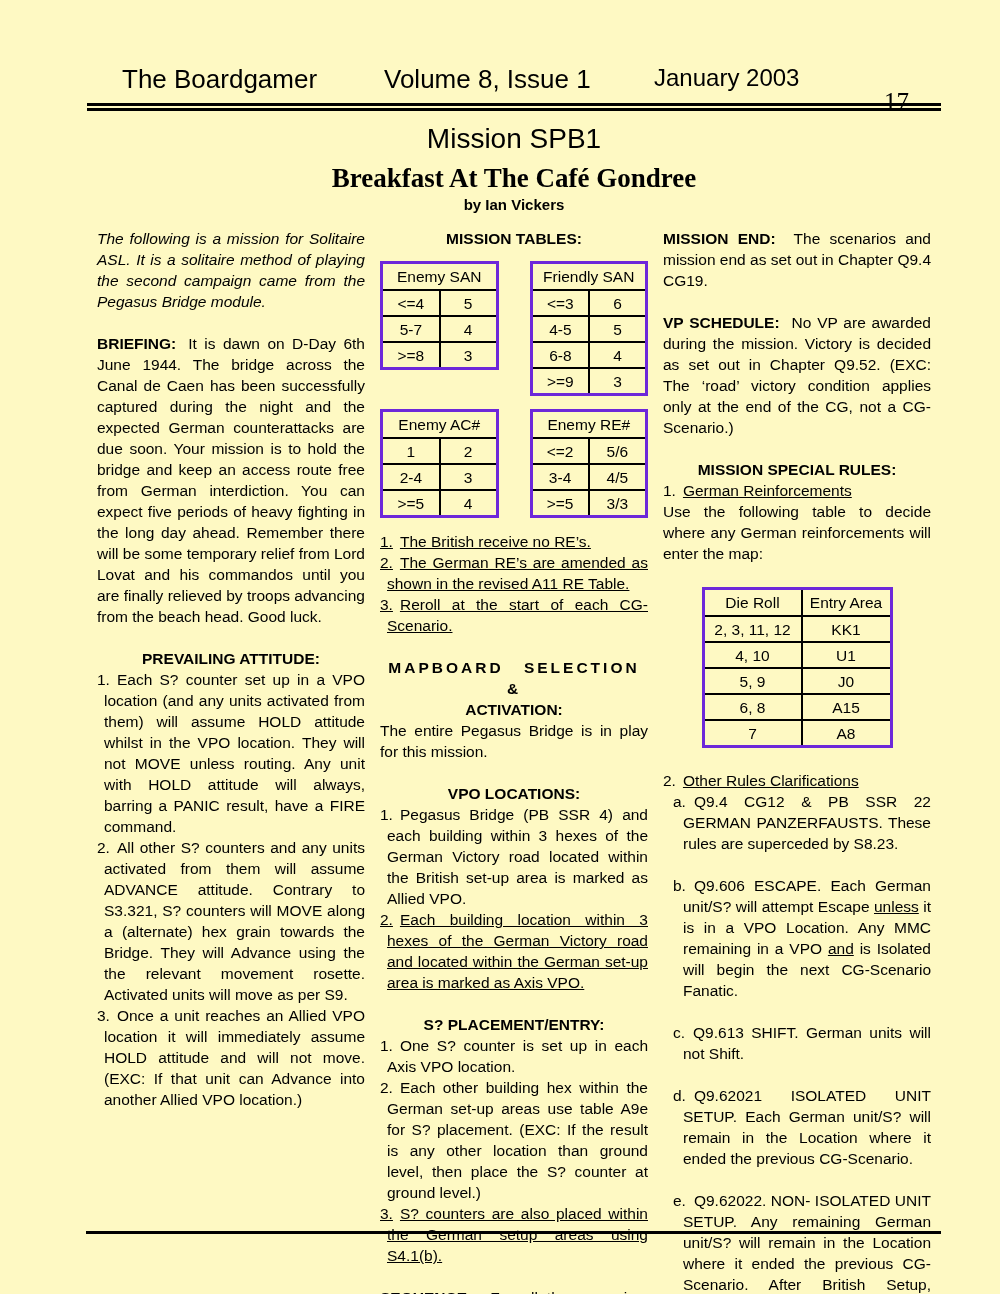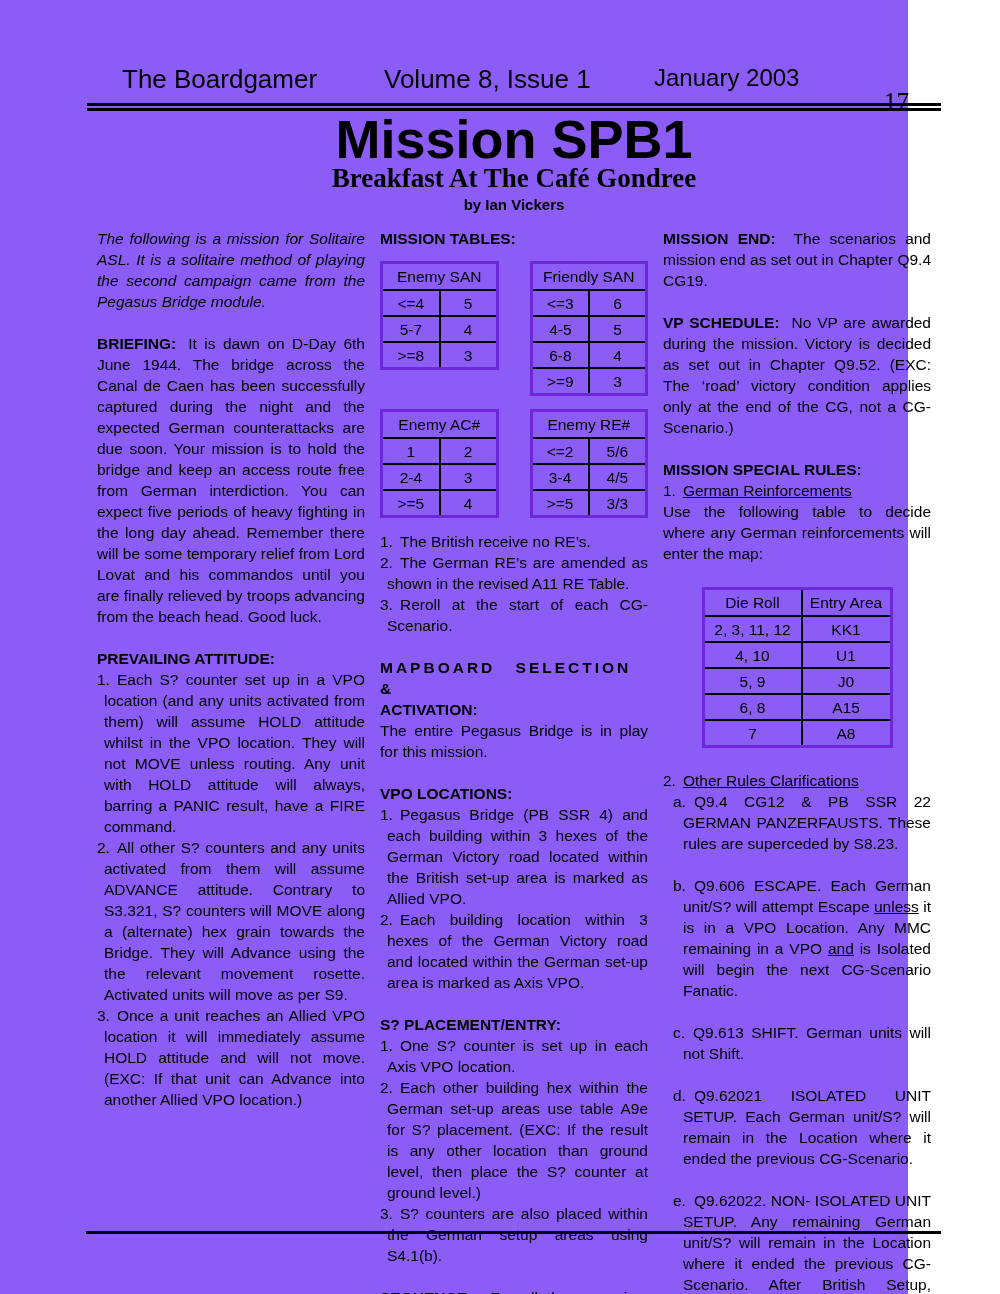--- a/index.html
+++ b/index.html
@@ -1,36 +1,36 @@
 <!DOCTYPE html>
 <html><head>
 <meta charset="utf-8">
 <style>
   html,body{margin:0;padding:0;background:#fff;}
   body{width:1000px;height:1294px;overflow:hidden;font-family:"Liberation Sans",sans-serif;color:#000;}
-  .page{position:relative;width:908px;height:1294px;background:#8b5cf6;}
+  .page{position:relative;width:1000px;height:1294px;background:#fef9c3;}
   .content{padding:0 59px 0 87px;}
   
   .masthead{position:relative;height:103px;width:854px;}
   .masthead .mag{position:absolute;left:35px;top:64px;font-size:26px;}
   .masthead .vol{position:absolute;left:297px;top:64px;font-size:26px;}
   .masthead .date{position:absolute;left:567px;top:64px;font-size:24px;}
   .masthead .pageno{position:absolute;left:797px;top:64px;font-size:25px;font-family:"Liberation Serif",serif;margin-top:24px;}
   .rule-double{height:2px;border-top:3px solid #000;border-bottom:3px solid #000;width:854px;}
   .rule-bottom{position:absolute;left:86px;top:1231px;width:855px;height:3px;background:#000;}
   
   .titleblock{text-align:center;margin-top:5px;width:854px;}
-  .title{font-size:54px;line-height:46px;font-weight:bold;margin:0;}
+  .title{font-size:28px;line-height:46px;font-weight:normal;margin:0;}
   .subtitle{font-size:27px;line-height:30px;font-weight:bold;margin:1px 0 0 0;font-family:Liberation Serif, serif;}
   .byline{font-size:15px;line-height:18px;font-weight:bold;margin-top:3px;}
   
   .columns{display:flex;gap:15px;padding:0 10px;margin-top:14px;width:834px;}
   .col{flex:0 0 268px;width:268px;font-size:15.5px;line-height:21px;text-align:justify;}
   .col p{margin:0 0 21px 0;}
-  .h3{font-weight:bold;margin:0;text-align:left;}
+  .h3{font-weight:bold;margin:0;text-align:center;}
   .b{font-weight:bold;}
   .lead{margin-right:12px;}
   .lead-wide{margin-right:18px;}
   .italic{font-style:italic;}
   .li{padding-left:7px;text-indent:-7px;margin:0;}
   .num{margin-right:7px;}
   .cl{padding-left:20px;text-indent:-10px;margin:0 0 21px 0;}
   .cl .num{margin-right:8px;}
   .u{text-decoration:underline;}
   .spread{letter-spacing:3px;word-spacing:13px;}
@@ -38,21 +38,21 @@
   .tbl-row{display:flex;gap:31px;align-items:flex-start;margin:0 0 13px 0;}
   table.mtable{border-collapse:collapse;border:3px solid #6d28d9;}
   table.mtable td{border:2px solid #000;text-align:center;font-size:15.5px;height:24px;padding:0 4px;text-indent:0;}
   table.mtable td.hdr{height:25px;}
   .san td.c1{width:50px;}
   .san td.c2{width:51px;}
   .entry{margin:23px auto 22px auto;}
   .entry td.c1{width:88px;}
   .entry td.c2{width:79px;}
   .tables-block{margin-top:12px;}
-  .notes{margin-bottom:21px;}
+  .notes{margin-bottom:21px;text-decoration:underline;}
 </style>
 </head>
 <body>
 
 <div class="page">
   <div class="content">
 
     <div class="masthead">
       <span class="mag">The Boardgamer</span>
       <span class="vol">Volume 8, Issue 1</span>

